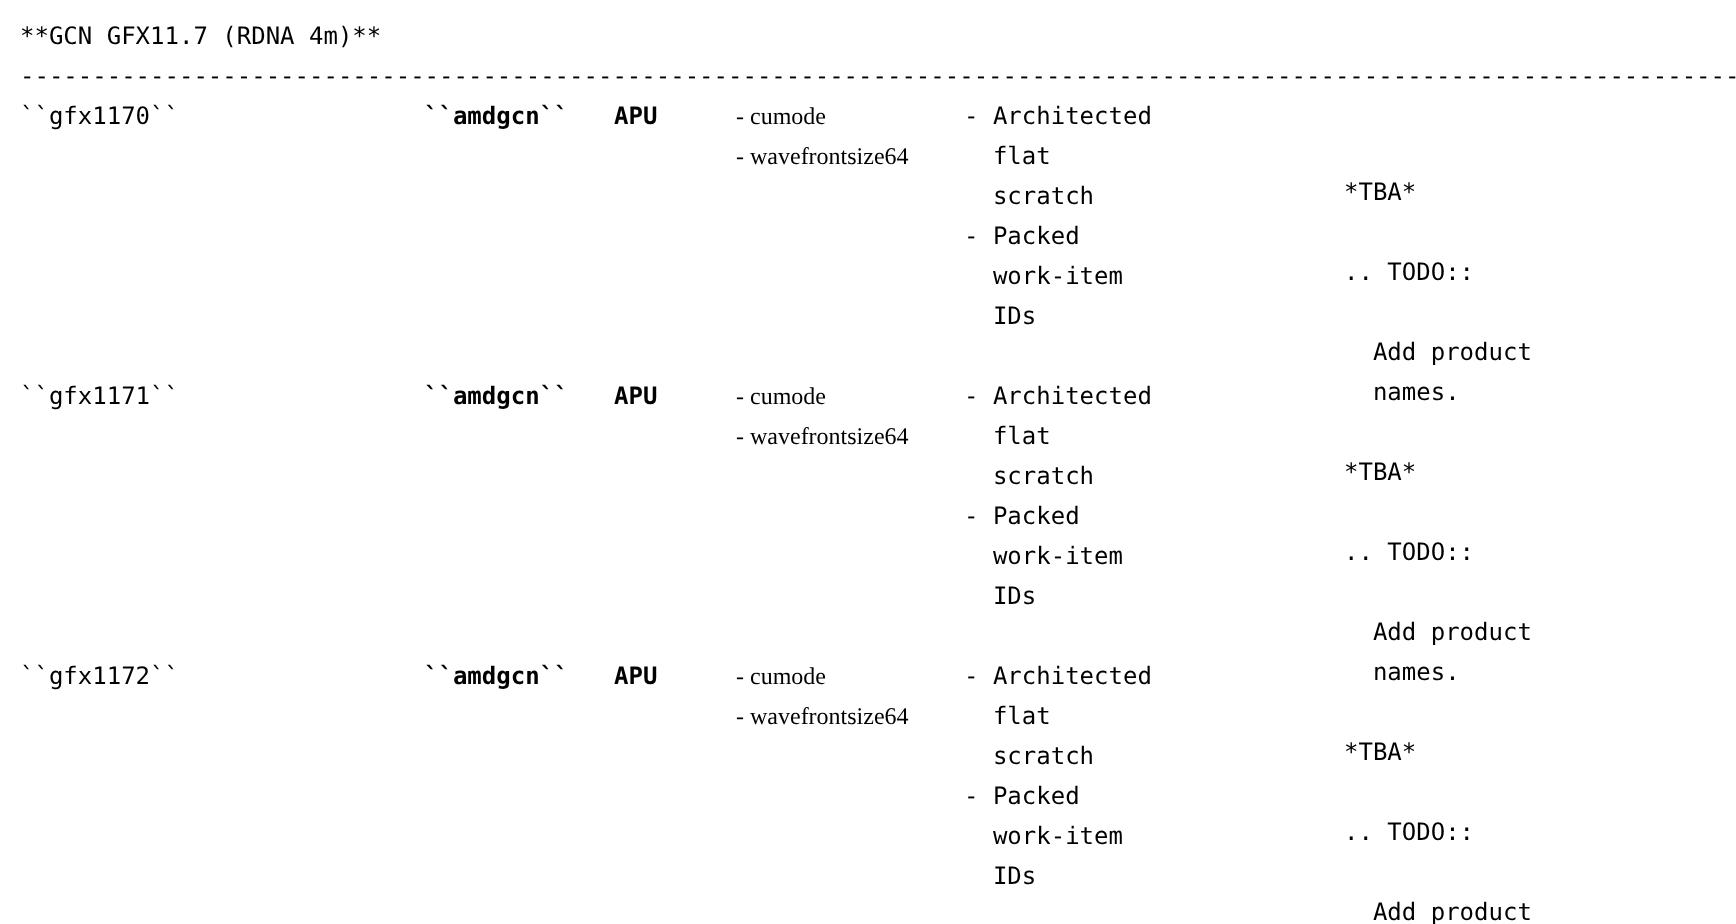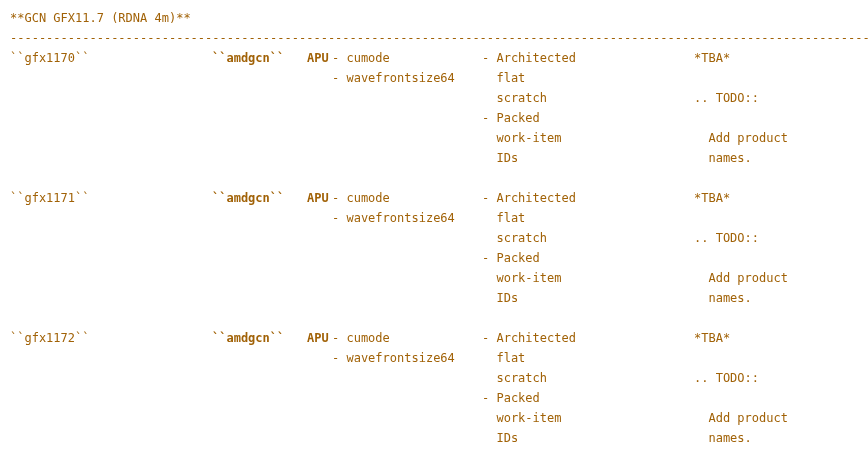--- a/index.html
+++ b/index.html
@@ -9,21 +9,21 @@
   }
   .doc {
     position: relative;
     width: 868px;
     height: 462px;
     background: #ffffff;
     overflow: hidden;
     font-family: "DejaVu Sans Mono", "Liberation Mono", monospace;
     font-size: 12px;
     line-height: 20px;
-    color: #a16207;
+    color: #000000;
   }
   .line {
     position: absolute;
     left: 10px;
     white-space: pre;
   }
   .title-line { top: 8px; }
   .separator-line { top: 28px; width: 860px; overflow: hidden; }
   .trow {
     position: absolute;
@@ -35,23 +35,23 @@
     position: absolute;
     top: 0;
     white-space: pre;
   }
   .row-0 { top: 48px; }
   .row-1 { top: 188px; }
   .row-2 { top: 328px; }
   .c-processor { left: 10px; }
   .c-target    { left: 212px; font-weight: bold; }
   .c-kind      { left: 307px; font-weight: bold; }
-  .c-features  { left: 332px; }
+  .c-features  { left: 368px; font-family: Liberation Serif, serif; }
   .c-props     { left: 482px; }
-  .c-notes     { left: 694px; }
+  .c-notes     { left: 672px; margin-top: 38px; }
 </style>
 </head>
 <body>
 
 <div class="doc">
 
   <div class="line title-line">**GCN GFX11.7 (RDNA 4m)**</div>
 
   <div class="line separator-line">-----------------------------------------------------------------------------------------------------------------------------</div>
 

